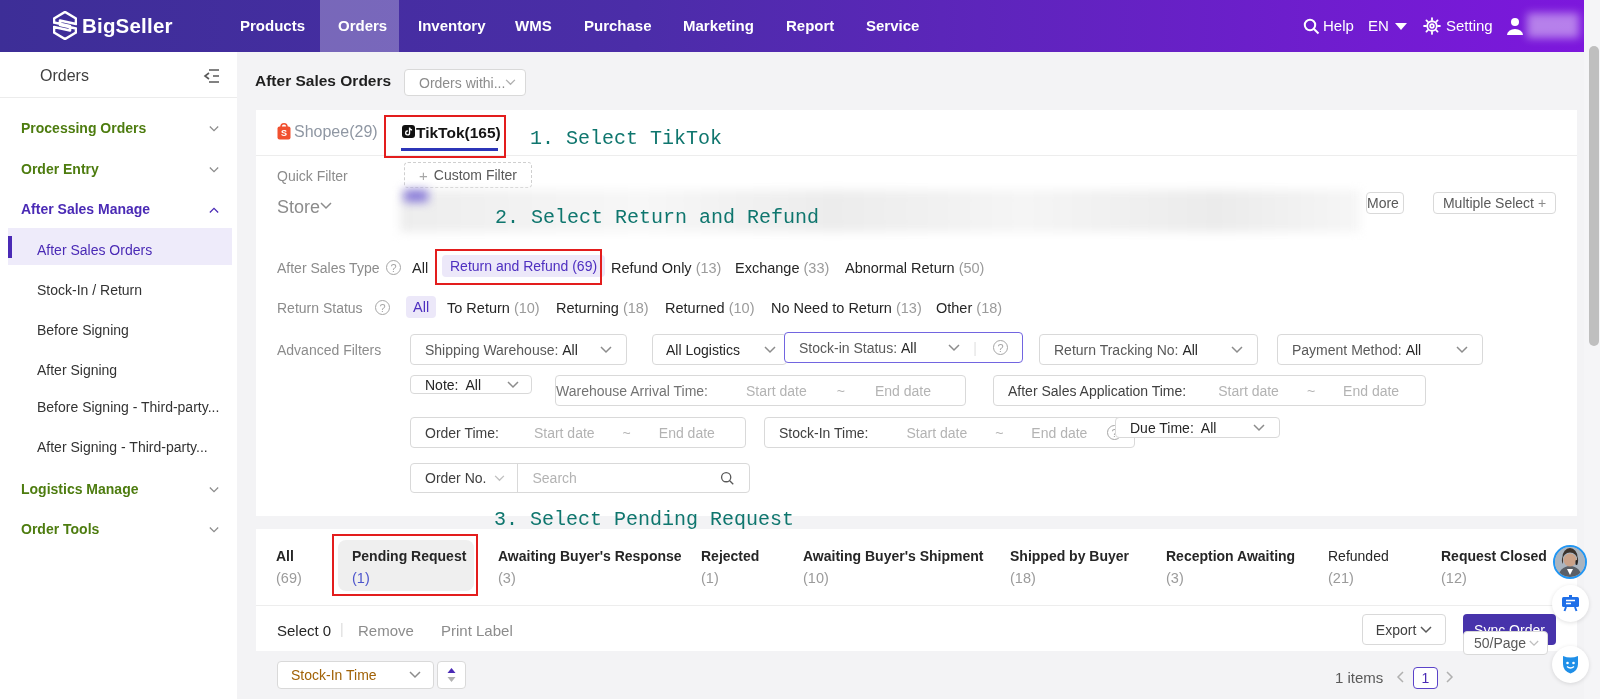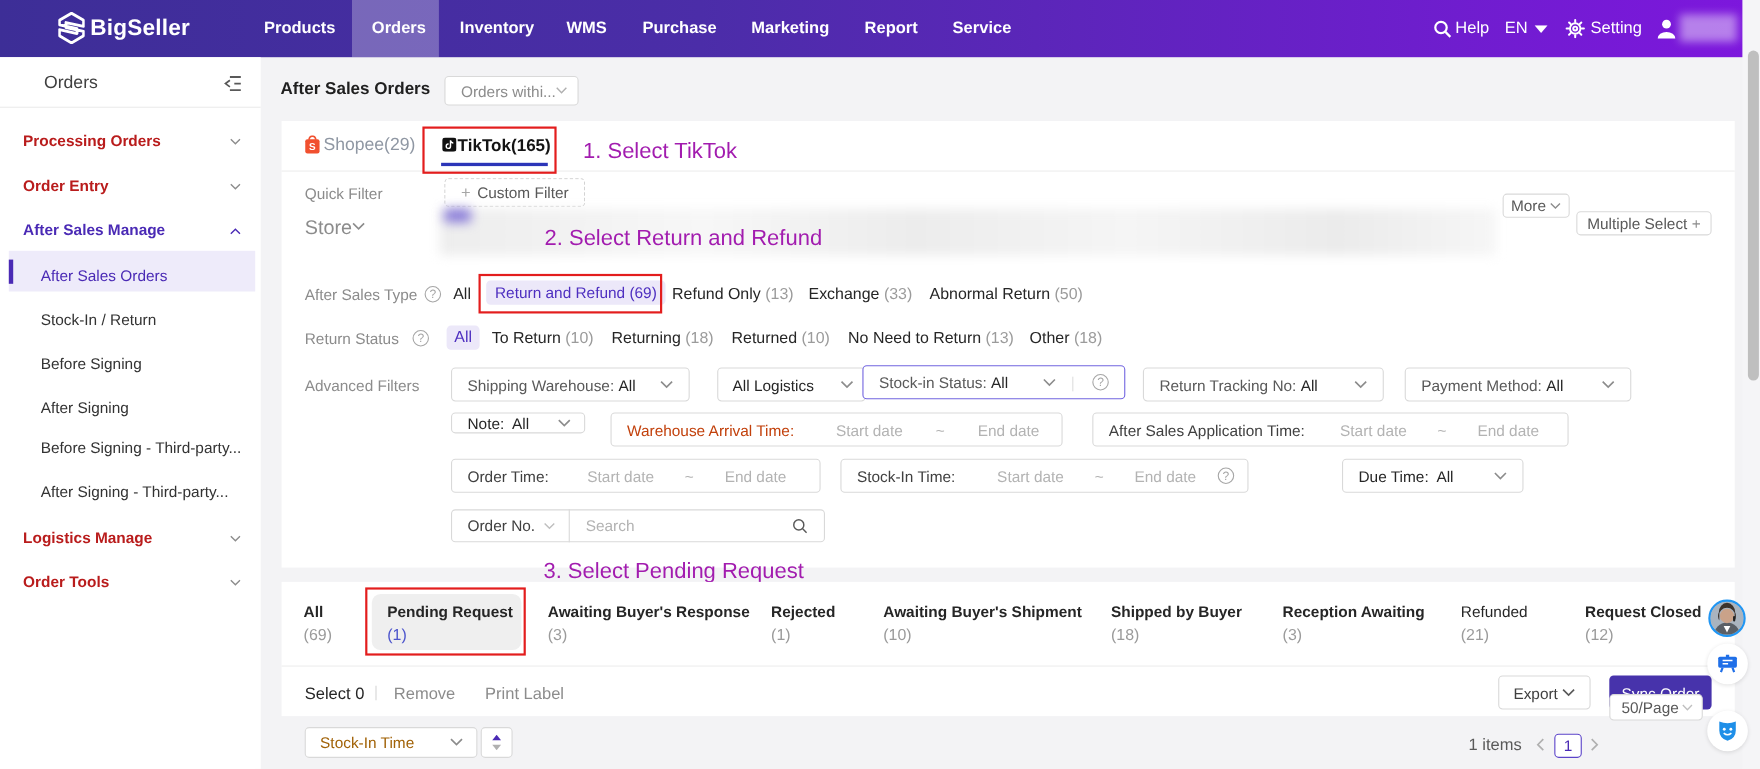--- a/index.html
+++ b/index.html
@@ -10,30 +10,30 @@
 
 #nav { position:absolute; left:0; top:0; width:1590px; height:52px;
   background:linear-gradient(90deg,#3d2e97 0%,#4b2da8 40%,#7d17dd 100%); color:#fff; }
 #nav .item { position:absolute; top:0; height:52px; line-height:52px; font-size:15px; font-weight:bold; color:#fff; }
 #navright { position:absolute; top:0; height:52px; line-height:52px; font-size:15px; color:#fff; }
 
 
 #sidebar { position:absolute; left:0; top:52px; width:237px; height:647px; background:#fff; }
 #sidebar .hd { position:absolute; left:40px; top:15px; font-size:16px; color:#404040; }
 #sidebar .divider { position:absolute; left:0; top:45px; width:237px; height:1px; background:#ececec; }
-.side-item { position:absolute; left:21px; font-size:14px; font-weight:bold; color:#b91c1c; white-space:nowrap; }
+.side-item { position:absolute; left:21px; font-size:14px; font-weight:bold; color:#4d7c0f; white-space:nowrap; }
 .side-sub { position:absolute; left:37px; font-size:14px; color:#333; white-space:nowrap; }
 .chev { position:absolute; width:10px; height:10px; }
 #active-item { position:absolute; left:8px; top:176px; width:224px; height:37px; background:#eeebfa; }
 #active-bar { position:absolute; left:8px; top:184px; width:3.5px; height:22px; background:#4a2ab5; }
 .card { position:absolute; background:#fff; }
 .gray-label { color:#8c8c8c; font-size:14px; }
 .fbox { position:absolute; background:#fff; border:1px solid #d9d9d9; border-radius:4px; display:flex; align-items:center; font-size:14px; color:#595959; }
 .red-box { position:absolute; border:2px solid #e31d1d; }
-.red-note { position:absolute; color:#a21caf; font-size:20px; white-space:nowrap; }
+.red-note { position:absolute; color:#0f766e; font-size:20px; white-space:nowrap;font-family:Liberation Mono, monospace; }
 .pill { background:#ece8f9; color:#4e2fc0; border-radius:4px; padding:3px 8px; }
 .cnt { color:#9b9b9b; }
 .ph { color:#b3b3b3; }
 .qm { display:inline-block; width:15px; height:15px; border:1px solid #a6a6a6; border-radius:50%; color:#a6a6a6; font-size:11px; line-height:14px; text-align:center; }
 
 
 #sb-track { position:absolute; right:0; top:0; width:16px; height:699px; background:#f5f5f7; }
 #sb-thumb { position:absolute; right:1px; top:46px; width:10px; height:300px; background:#bfbfbf; border-radius:5px; }
 
 .blur-band { position:absolute; filter:blur(5px); }
@@ -155,21 +155,21 @@
 <div class="abs gray-label" style="left:277px;top:168px;font-size:14px">Quick Filter</div>
 <div class="abs" style="left:404px;top:162px;width:128px;height:26px;border:1px dashed #cfcfcf;border-radius:4px;display:flex;align-items:center;justify-content:center;font-size:14px;color:#595959"><span style="color:#a6a6a6;margin-right:6px;font-size:15px">+</span>Custom Filter</div>
 
 <div class="abs gray-label" style="left:277px;top:197px;font-size:18px">Store</div>
 <svg class="abs" style="left:320px;top:202px" width="12" height="8" viewBox="0 0 12 8">
     <path d="M1 1 L6 6 L11 1" stroke="#8c8c8c" stroke-width="1.5" fill="none"></path>
   </svg>
 <div class="blur-band" style="left:400px;top:190px;width:960px;height:42px;background:linear-gradient(90deg,#ededed,#f7f7f7 25%,#ececec 45%,#f5f5f5 65%,#ebebeb 85%,#f6f6f6)"></div>
 <div class="blur-band" style="left:404px;top:190px;width:24px;height:12px;background:#8678d8"></div>
 <div class="red-note" style="left:495px;top:206px">2. Select Return and Refund</div>
-<div class="fbox" style="left:1366px;top:176px;width:61px;height:22px;justify-content:center">More&nbsp;<svg width="10" height="7" viewBox="0 0 12 8">
+<div class="fbox" style="left:1366px;top:192px;width:38px;height:22px;justify-content:flex-end">More&nbsp;<svg width="10" height="7" viewBox="0 0 12 8">
       <path d="M1 1 L6 6 L11 1" stroke="#8c8c8c" stroke-width="1.5" fill="none"></path>
     </svg></div>
 <div class="fbox" style="left:1433px;top:192px;width:123px;height:22px;justify-content:center">Multiple Select&nbsp;<span style="color:#8c8c8c">+</span></div>
 
 <div class="abs gray-label" style="left:277px;top:260px;font-size:14px">After Sales Type</div>
 <span class="abs qm" style="left:386px;top:260px">?</span>
 <div class="abs" style="left:412px;top:260px;font-size:14.5px;color:#262626">All</div>
 <div class="abs pill" style="left:442px;top:255px;font-size:14px">Return and Refund (69)</div>
 <div class="red-box" style="left:435px;top:249px;width:167px;height:36px"></div>
 <div class="abs" style="left:611px;top:260px;font-size:14.5px;color:#262626">Refund Only <span class="cnt">(13)</span></div>
@@ -224,21 +224,21 @@
     </svg>
   </div>
 
 <div class="fbox" style="left:410px;top:375px;width:122px;height:19px">
     <span style="margin-left:14px;color:#262626">Note:&nbsp; All</span>
     <svg style="position:absolute;right:12px" width="12" height="8" viewBox="0 0 12 8">
       <path d="M1 1 L6 6 L11 1" stroke="#8c8c8c" stroke-width="1.5" fill="none"></path>
     </svg>
   </div>
 <div class="fbox" style="left:555px;top:375px;width:411px;height:31px">
-    <span style="margin-left:14px;color:#c2410c">Warehouse Arrival Time:</span>
+    <span style="color:#737373">Warehouse Arrival Time:</span>
     <span class="ph" style="margin-left:38px">Start date</span>
     <span class="ph" style="margin-left:30px">~</span>
     <span class="ph" style="margin-left:30px">End date</span>
   </div>
 <div class="fbox" style="left:993px;top:375px;width:433px;height:31px">
     <span style="margin-left:14px;color:#404040">After Sales Application Time:</span>
     <span class="ph" style="margin-left:32px">Start date</span>
     <span class="ph" style="margin-left:28px">~</span>
     <span class="ph" style="margin-left:28px">End date</span>
   </div>
@@ -249,21 +249,21 @@
     <span class="ph" style="margin-left:28px">~</span>
     <span class="ph" style="margin-left:28px">End date</span>
   </div>
 <div class="fbox" style="left:764px;top:417px;width:371px;height:31px">
     <span style="margin-left:14px;color:#404040">Stock-In Time:</span>
     <span class="ph" style="margin-left:38px">Start date</span>
     <span class="ph" style="margin-left:28px">~</span>
     <span class="ph" style="margin-left:28px">End date</span>
     <span class="qm" style="position:absolute;right:12px">?</span>
   </div>
-<div class="fbox" style="left:1220px;top:417px;width:165px;height:31px">
+<div class="fbox" style="left:1115px;top:417px;width:165px;height:21px">
     <span style="margin-left:14px;color:#262626">Due Time:&nbsp; All</span>
     <svg style="position:absolute;right:14px" width="12" height="8" viewBox="0 0 12 8">
       <path d="M1 1 L6 6 L11 1" stroke="#8c8c8c" stroke-width="1.5" fill="none"></path>
     </svg>
   </div>
 
 <div class="fbox" style="left:410px;top:463px;width:340px;height:30px">
     <span style="margin-left:14px;color:#404040">Order No.</span>
     <svg style="margin-left:8px" width="11" height="7" viewBox="0 0 12 8">
       <path d="M1 1 L6 6 L11 1" stroke="#bfbfbf" stroke-width="1.5" fill="none"></path>

